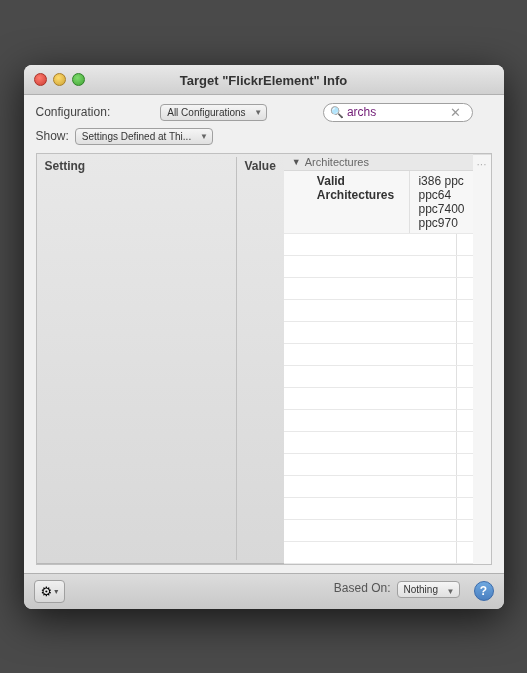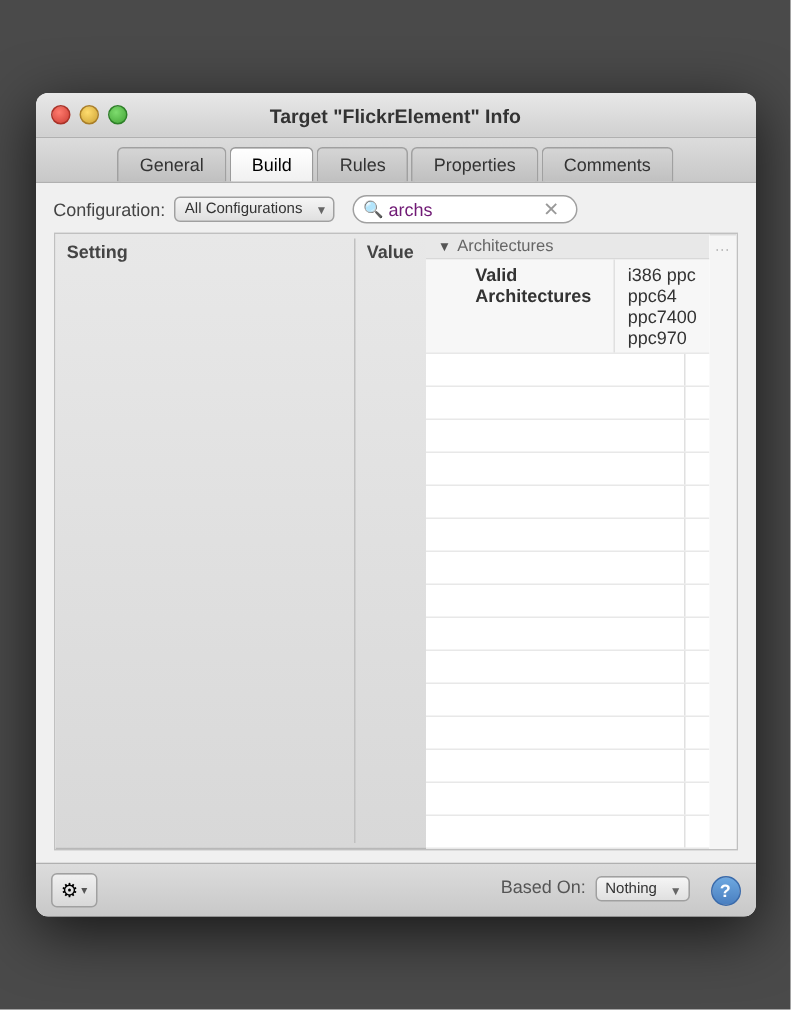--- a/index.html
+++ b/index.html
@@ -100,20 +100,21 @@
       flex-direction: column;
     }
 
     
     .controls-row {
       display: flex;
       align-items: center;
       margin-bottom: 6px;
       font-size: 12px;
       color: #333;
+      gap: 44px;
     }
 
     .controls-row label {
       color: #444;
       margin-right: 6px;
     }
 
     .select-box {
       appearance: none;
       -webkit-appearance: none;
@@ -351,44 +352,45 @@
 
   <div class="titlebar">
     <div class="traffic-lights">
       <div class="traffic-light tl-close"></div>
       <div class="traffic-light tl-minimize"></div>
       <div class="traffic-light tl-maximize"></div>
     </div>
     <span class="titlebar-title">Target "FlickrElement" Info</span>
   </div>
 
-  <div class="tabs-bar">
-    <div class="tab">General</div>
-    <div class="tab active">Build</div>
-    <div class="tab">Rules</div>
-    <div class="tab">Properties</div>
-    <div class="tab">Comments</div>
-  </div>
 
   <div class="content">
 
     <div class="controls-row">
       <label>Configuration:</label>
       <div class="select-wrapper">
         <select class="select-box">
           <option>All Configurations</option>
         </select>
       </div>
       <div class="search-field" style="margin-left: 12px;">
         <span class="search-icon">🔍</span>
         <input class="search-input" type="text" value="archs" style="">
         <span class="search-clear">✕</span>
       </div>
     </div>
 
+    <div class="show-row">
+      <label>Show:</label>
+      <div class="select-wrapper">
+        <select class="select-box">
+          <option>Settings Defined at Thi...</option>
+        </select>
+      </div>
+    </div>
 
     <div class="table-container">
       <div class="table-header">
         <div class="th-setting">Setting</div>
         <div class="th-value">Value</div>
       </div>
       <div class="table-body">
 
         <div class="group-header">
           <span class="group-triangle">▼</span>

